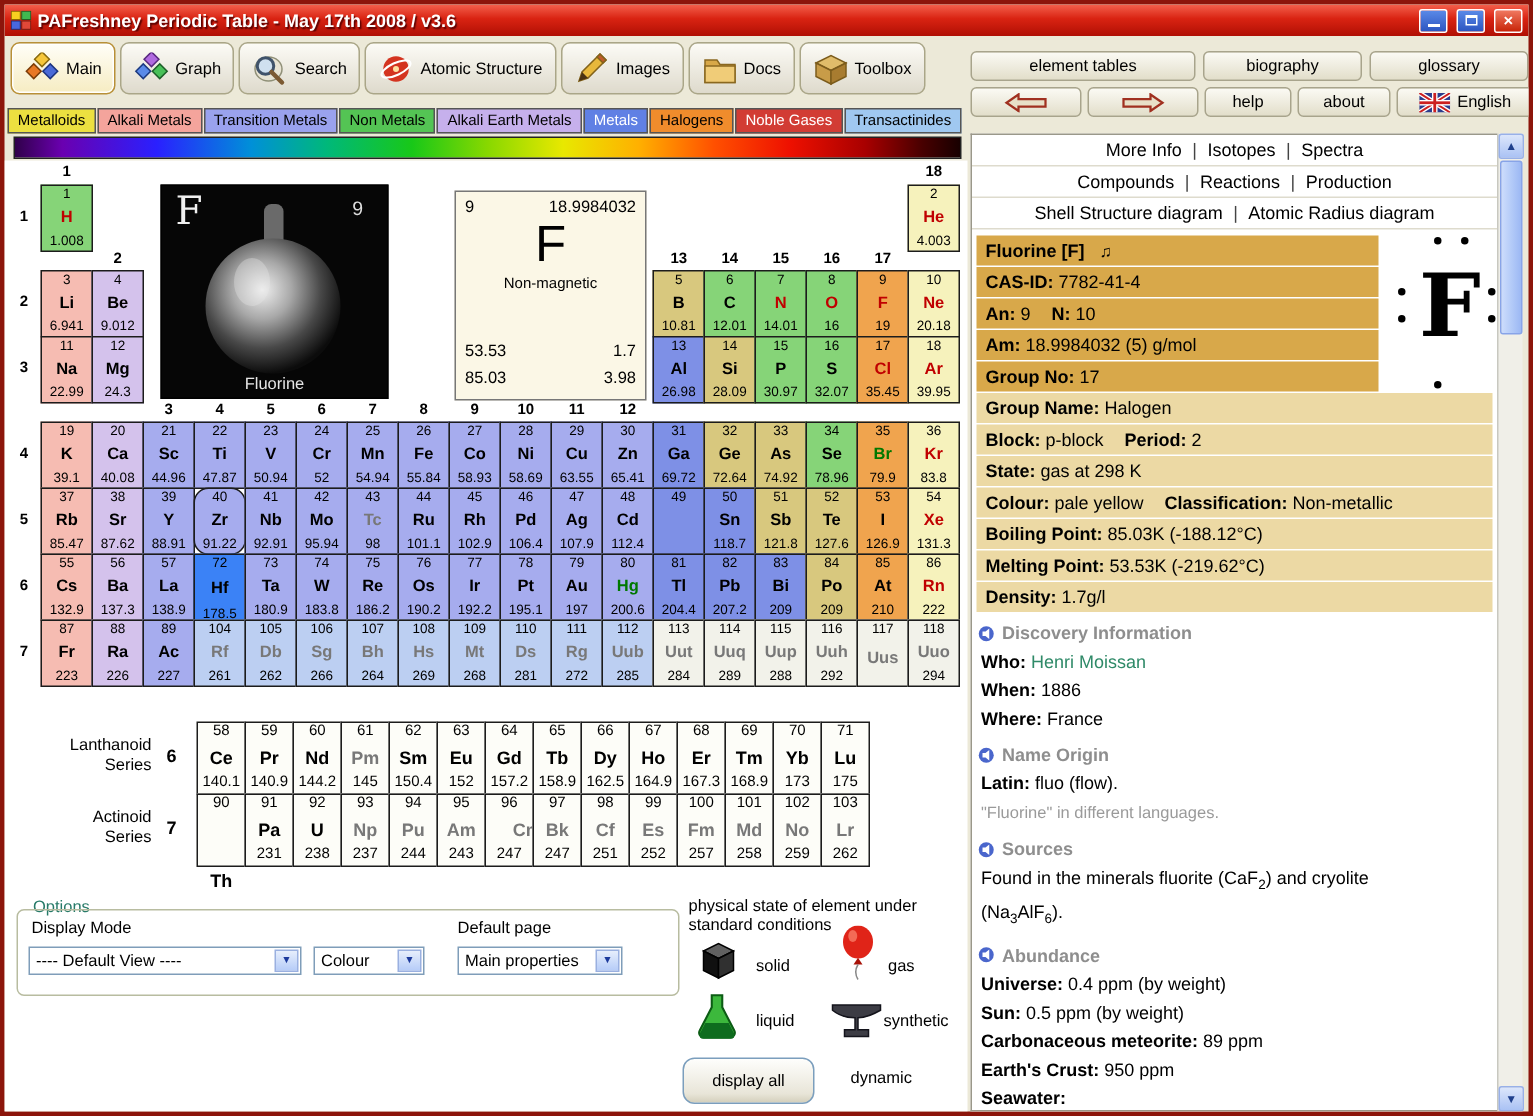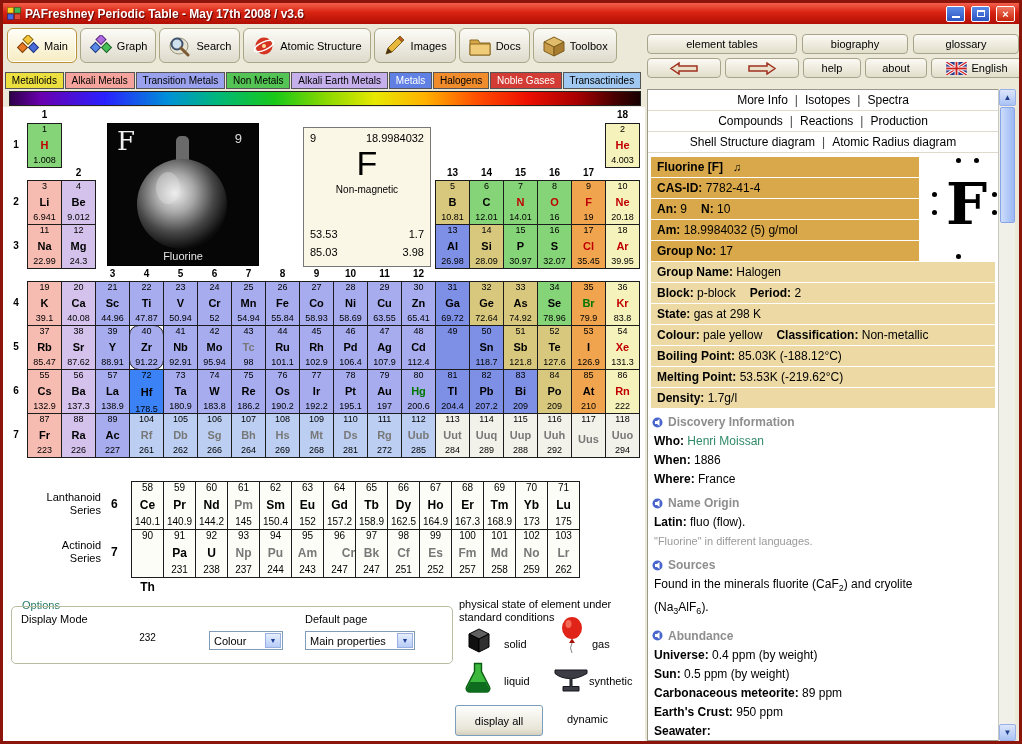--- a/index.html
+++ b/index.html
@@ -53,21 +53,21 @@
   
   .options-box{position:absolute;left:8px;top:603px;width:440px;height:56px;border:1px solid #b8bca0;border-radius:5px}
   .options-label{position:absolute;left:16px;top:596px;font-size:11px;color:#267a68;background:#fff;padding:0 3px}
   .opt-label{position:absolute;font-size:11px;color:#000}
   .dropdown{position:absolute;height:19px;background:#fff;border:1px solid #7f9db9;display:flex;align-items:center;box-sizing:border-box;font-size:11px;cursor:pointer}
   .dd-text{flex:1;padding-left:4px;white-space:nowrap;overflow:hidden}
   .dd-btn{width:16px;height:15px;margin:1px;background:linear-gradient(#e6eefc,#b6ccf8);border:1px solid #9ab0e0;display:flex;align-items:center;justify-content:center;font-size:7px;color:#1c3a9c;box-sizing:border-box}
   .legend-title{position:absolute;left:456px;top:595px;width:184px;font-size:11px;line-height:13px}
   .leg-icon{position:absolute}
   .leg-label{position:absolute;font-size:11px}
-  .btn-xp{position:absolute;left:452px;top:702px;width:86px;height:29px;background:linear-gradient(#fefefc,#e8e5d8 80%,#d4d0bc);border:1px solid #7b9ebd;border-radius:3px;font-size:11px;display:flex;align-items:center;justify-content:center;cursor:pointer}
+  .btn-xp{position:absolute;left:452px;top:702px;width:86px;height:29px;background:linear-gradient(#fefefc,#e8e5d8 80%,#d4d0bc);border:1px solid #7b9ebd;border-radius:8px;font-size:11px;display:flex;align-items:center;justify-content:center;cursor:pointer}
   
   .info-panel{position:absolute;left:644px;top:86px;width:351px;height:652px;background:#fff;border:1px solid #9a988a;border-right:none;box-sizing:border-box;overflow:hidden}
   .links-row{height:20px;border-bottom:1px solid #dedbcd;display:flex;align-items:center;justify-content:center;font-size:12px}
   .links-row .lnk{padding:0 2px;cursor:pointer}
   .links-row .sep{padding:0 5px;color:#444}
   #infoRows{margin:4px 0 0 3px}
   .irow{height:20px;line-height:20px;font-size:12px;padding-left:6px;box-sizing:border-box;margin-bottom:1px;white-space:nowrap;overflow:hidden}
   .irow.narrow{width:268px;background:#d8a84a}
   .irow.wide{width:344px;background:#ecd9a4}
   .irow .seg{margin-right:14px}
@@ -900,20 +900,24 @@
     <span class="scap-num">6</span>
   </div>
   <div class="series-cap" style="top:536px">
     <span class="scap-text">Actinoid Series</span>
     <span class="scap-num">7</span>
   </div>
 
   <span class="options-label">Options</span>
   <div class="options-box"></div>
   <span class="opt-label" style="left:18px;top:610px">Display Mode</span>
+  <div class="dropdown" style="left:16px;top:628px;width:182px">
+    <span class="dd-text">---- Default View ----</span>
+    <span class="dd-btn">▼</span>
+  </div>
   <div class="dropdown" style="left:206px;top:628px;width:74px">
     <span class="dd-text">Colour</span>
     <span class="dd-btn">▼</span>
   </div>
   <span class="opt-label" style="left:302px;top:610px">Default page</span>
   <div class="dropdown" style="left:302px;top:628px;width:110px">
     <span class="dd-text">Main properties</span>
     <span class="dd-btn">▼</span>
   </div>
 

